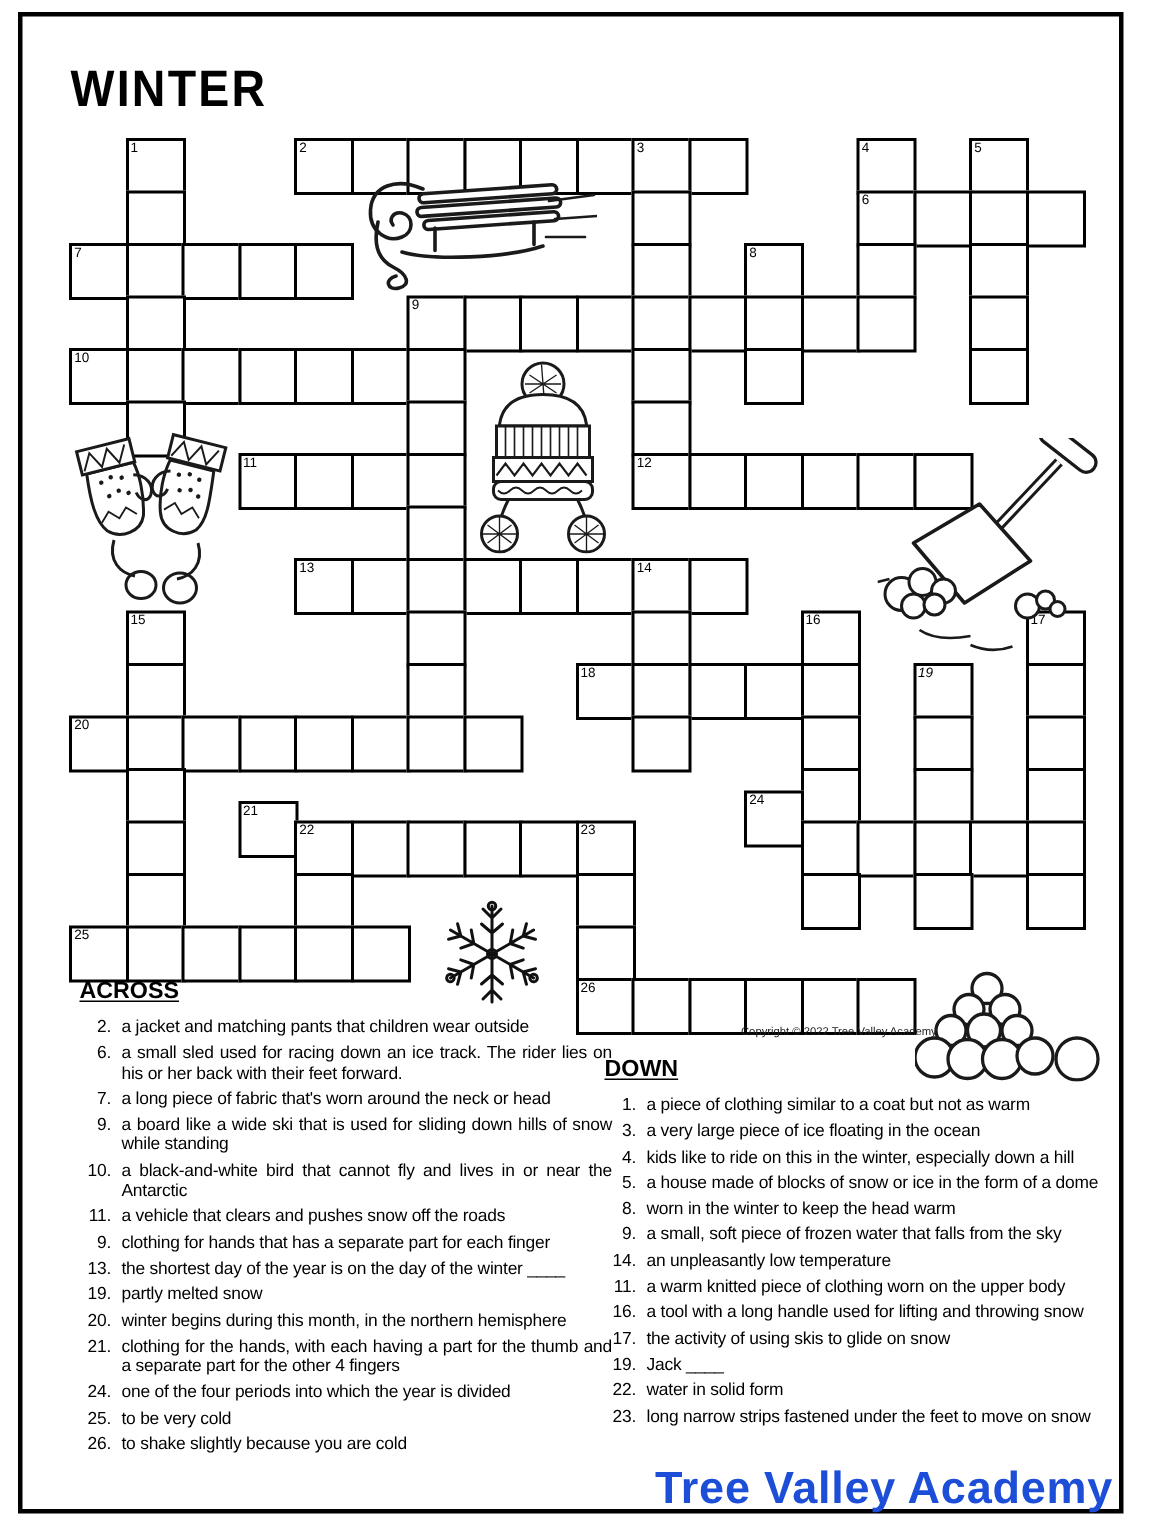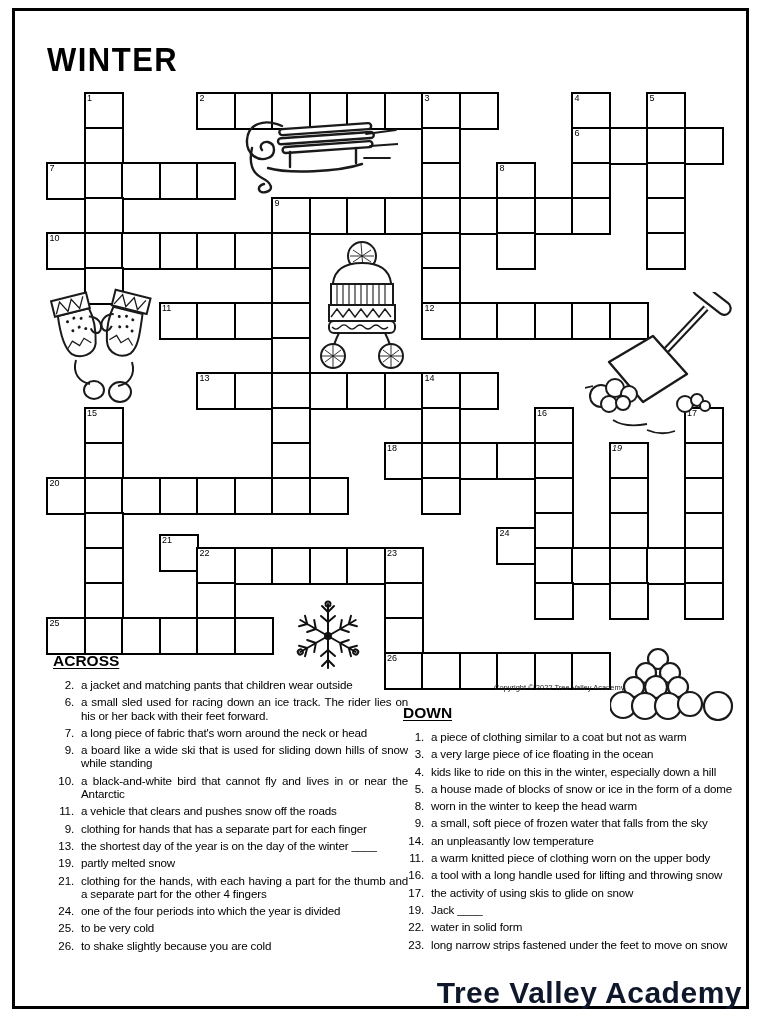--- a/index.html
+++ b/index.html
@@ -397,20 +397,24 @@
         </div>
         <div class="clue">
           <span class="cnum">13.</span>
           <span class="ctext">the shortest day of the year is on the day of the winter ____</span>
         </div>
         <div class="clue">
           <span class="cnum">19.</span>
           <span class="ctext">partly melted snow</span>
         </div>
         <div class="clue">
+          <span class="cnum">20.</span>
+          <span class="ctext">winter begins during this month, in the northern hemisphere</span>
+        </div>
+        <div class="clue">
           <span class="cnum">21.</span>
           <span class="ctext">clothing for the hands, with each having a part for the thumb and a separate part for the other 4 fingers</span>
         </div>
         <div class="clue">
           <span class="cnum">24.</span>
           <span class="ctext">one of the four periods into which the year is divided</span>
         </div>
         <div class="clue">
           <span class="cnum">25.</span>
           <span class="ctext">to be very cold</span>
@@ -475,14 +479,14 @@
         </div>
         <div class="clue">
           <span class="cnum">23.</span>
           <span class="ctext">long narrow strips fastened under the feet to move on snow</span>
         </div>
       </div>
   </div>
 
   <div class="copyright">Copyright © 2022 Tree Valley Academy</div>
 
-  <div class="brand" style="color: #0f172a;">Tree Valley Academy</div>
+  <div class="brand" style="color: #1d4ed8;">Tree Valley Academy</div>
 </div>
 
 </body></html>

